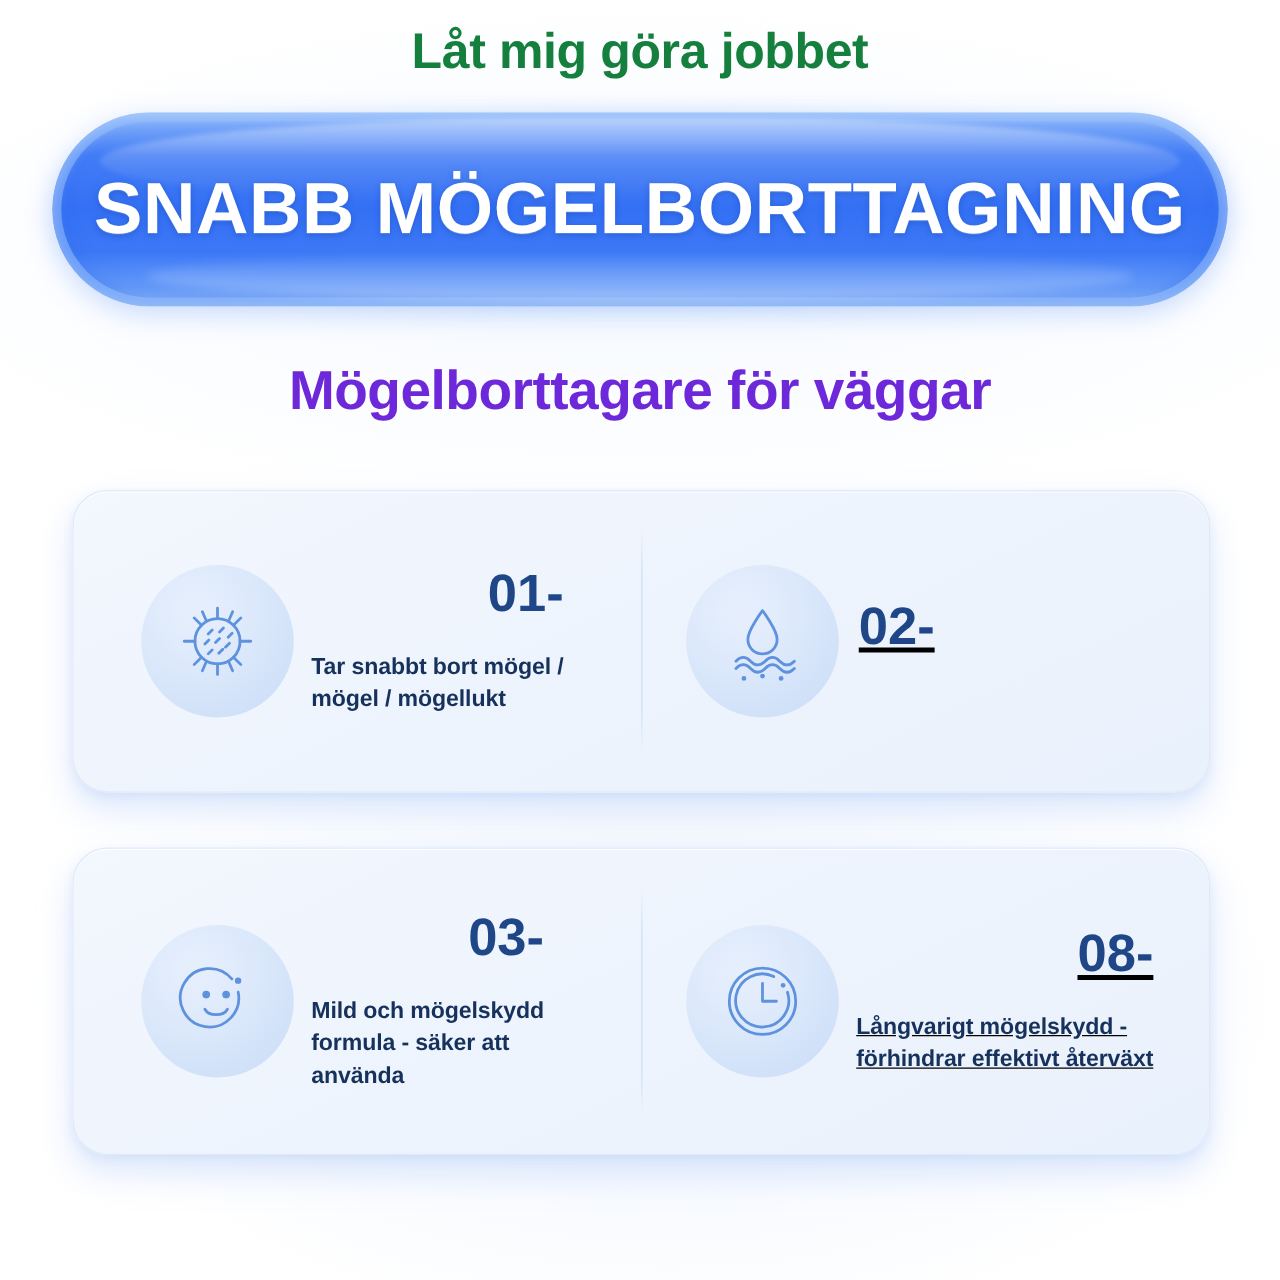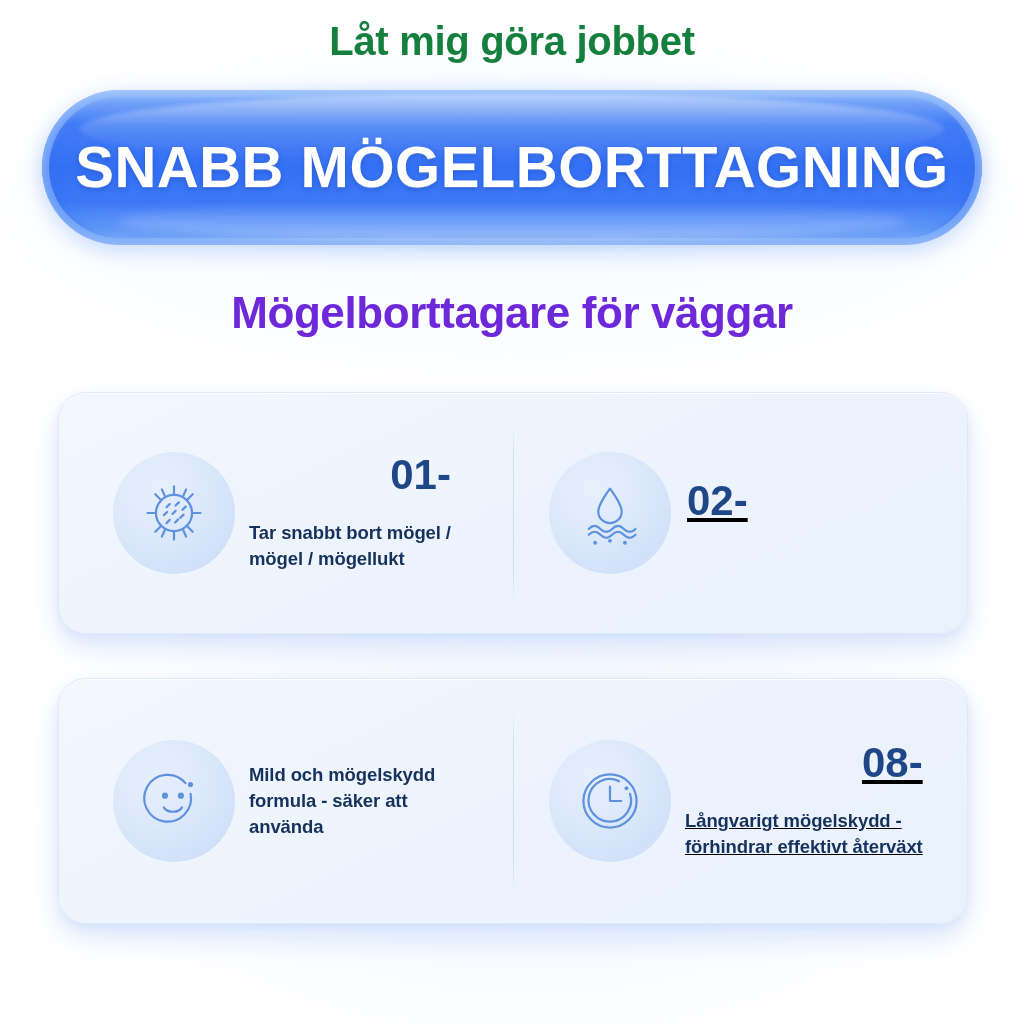--- a/index.html
+++ b/index.html
@@ -301,20 +301,21 @@
     <div class="icon-bubble">
       <svg viewBox="0 0 64 64" aria-hidden="true">
         <path class="icon-stroke" stroke-width="2.6" d="M42.8 15.2 A22 22 0 1 0 47.6 25.2"></path>
         <circle class="icon-fill" cx="23.5" cy="27" r="2.9"></circle>
         <circle class="icon-fill" cx="38.5" cy="27" r="2.9"></circle>
         <path class="icon-stroke" stroke-width="2.6" d="M22.5 38 C25.5 43.5 36.5 43.5 39.5 38"></path>
         <circle class="icon-fill" cx="47.5" cy="16.5" r="2.4"></circle>
       </svg>
     </div>
     <div class="feature-text">
+      <div class="feature-num">03-</div>
       <div class="feature-desc">Mild och mögelskydd
 formula - säker att
 använda</div>
     </div>
   </div>
 
   <div class="divider"></div>
 
   <div class="card-half right">
     <div class="icon-bubble">

